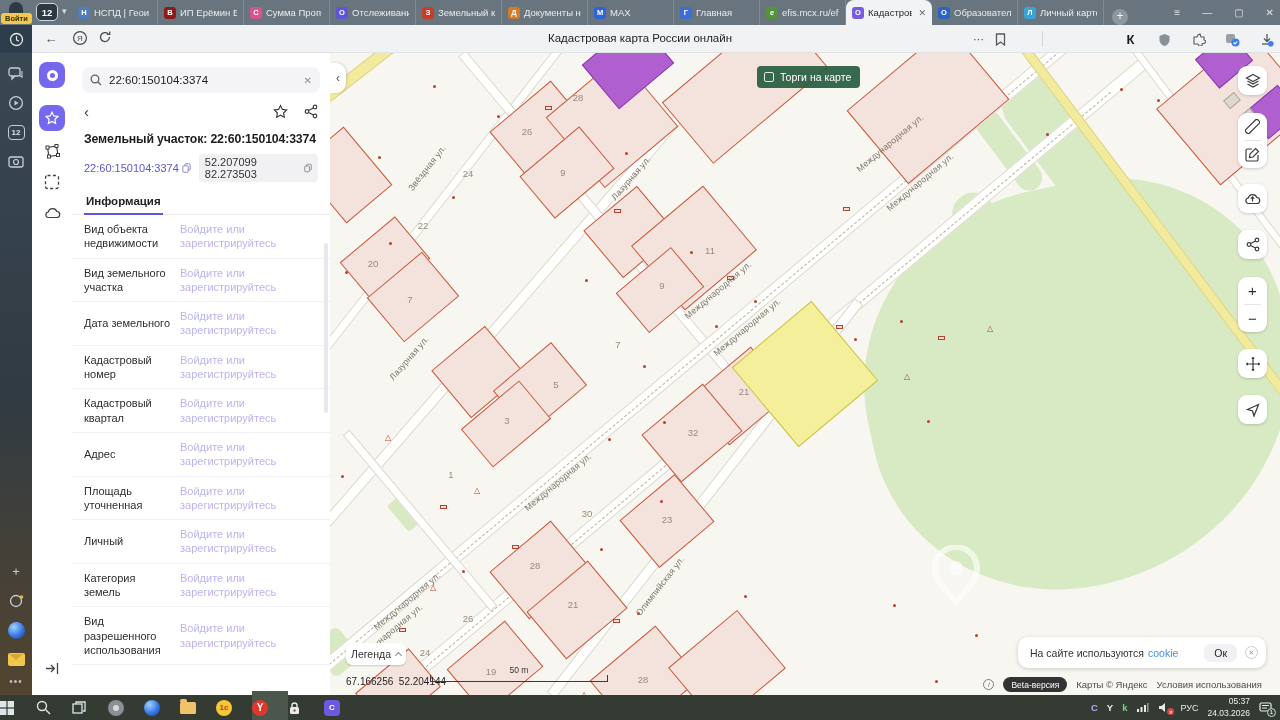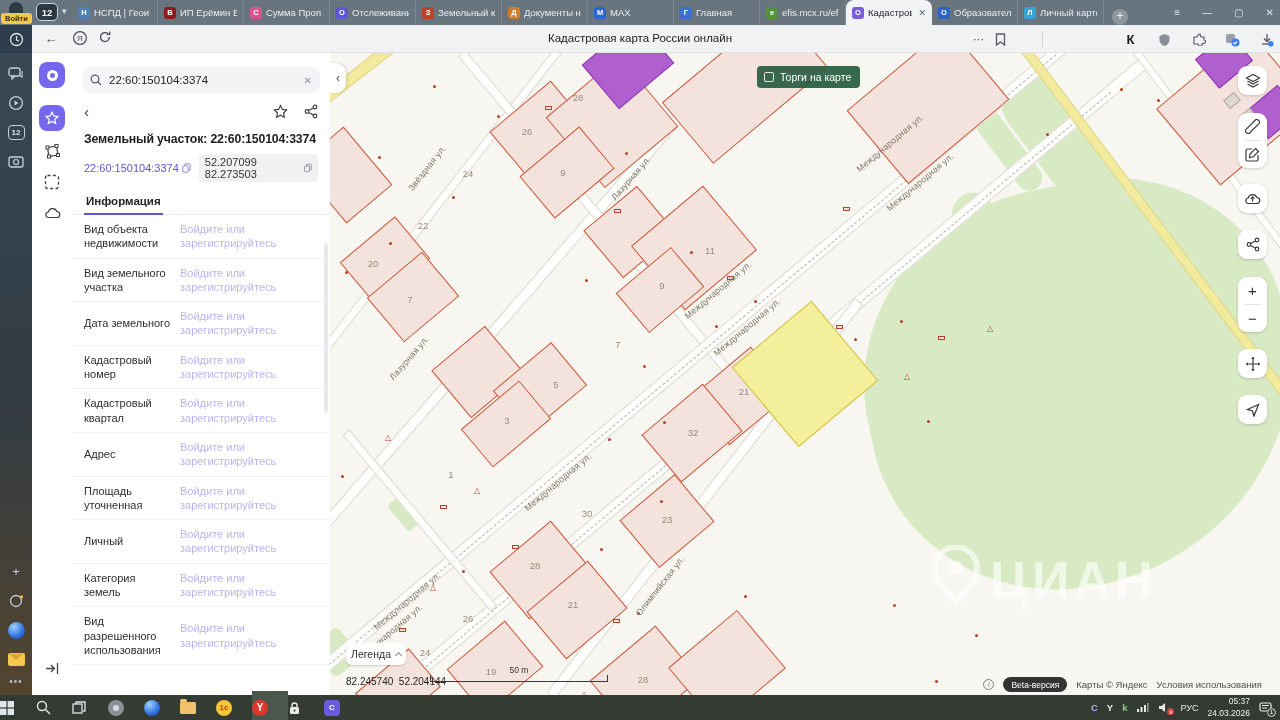--- a/index.html
+++ b/index.html
@@ -546,21 +546,20 @@
       <div class="lotnum" style="left: 95px; top: 599px; transform: translate(-50%, -50%);">24</div>
       <div class="lotnum" style="left: 161px; top: 618px; transform: translate(-50%, -50%);">19</div>
       <div class="lotnum" style="left: 313px; top: 626px; transform: translate(-50%, -50%);">28</div>
     </div>
 
   <div id="watermark">
     <svg width="52" height="70" viewBox="0 0 52 70">
         <path d="M26 2a21 21 0 0 1 21 21c0 14-13 24-21 34C18 47 5 37 5 23A21 21 0 0 1 26 2z" fill="none" stroke="rgba(255,255,255,.6)" stroke-width="6"></path>
         <circle cx="26" cy="23" r="7" fill="rgba(255,255,255,.6)"></circle>
       </svg>
-    <span class="wm-txt">ЦИАН</span>
   </div>
 
   <div id="map-flap">‹</div>
 
   <div id="torgi-btn">
     <span id="torgi-check"></span>
     <span>Торги на карте</span>
   </div>
 
   <div class="mapctl" style="top:13px;height:29px">
@@ -621,25 +620,31 @@
         <svg width="14" height="14" viewBox="0 0 14 14">
           <path d="M12.5 1.5L1.5 6.5l5 1.5 1.5 5z" fill="none" stroke="#3c3c3c" stroke-width="1.3"></path>
         </svg>
       </span>
   </div>
 
   <div id="legend-btn">
     <span>Легенда</span>
     <span id="legend-caret"></span>
   </div>
-  <div id="cursor-coords">82.245740  52.204144</div>
+  <div id="cursor-coords">67.166256  52.204144</div>
   <div id="scalebar">
       <span>50 m</span>
     </div>
 
+  <div id="cookie-bar">
+    <span>На сайте используются</span>
+    <span id="cookie-link">cookie</span>
+    <span id="cookie-ok">Ок</span>
+    <span id="cookie-close">✕</span>
+  </div>
   <div id="attribution">
     <span id="info-circle">i</span>
     <span id="beta-pill">Beta-версия</span>
     <span>Карты © Яндекс</span>
     <span>Условия использования</span>
   </div>
 </div>
 
 <div id="taskbar">
   <div class="tb-tile">

